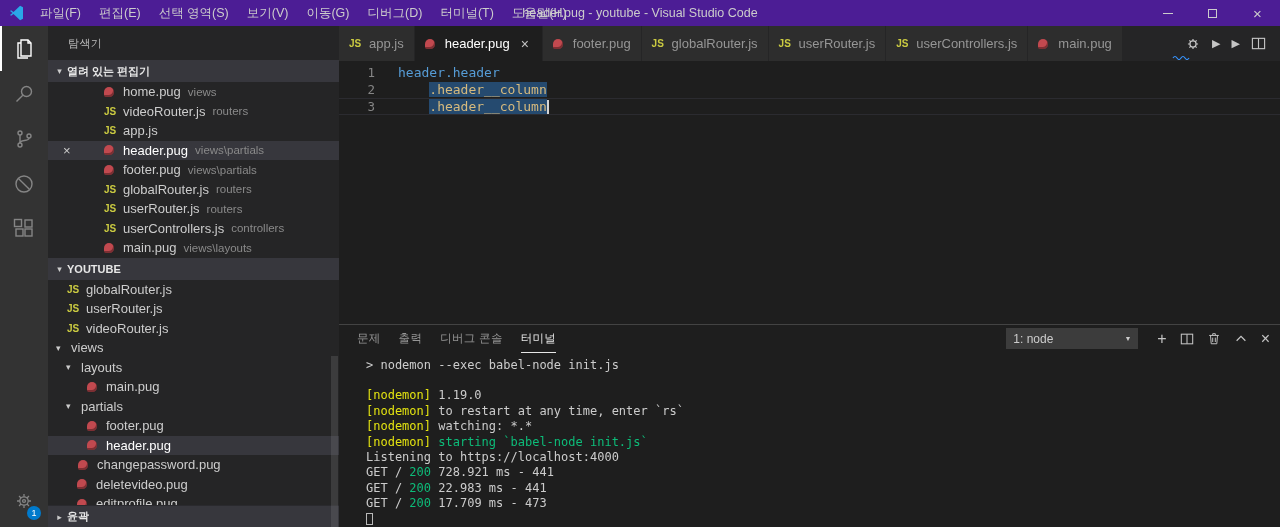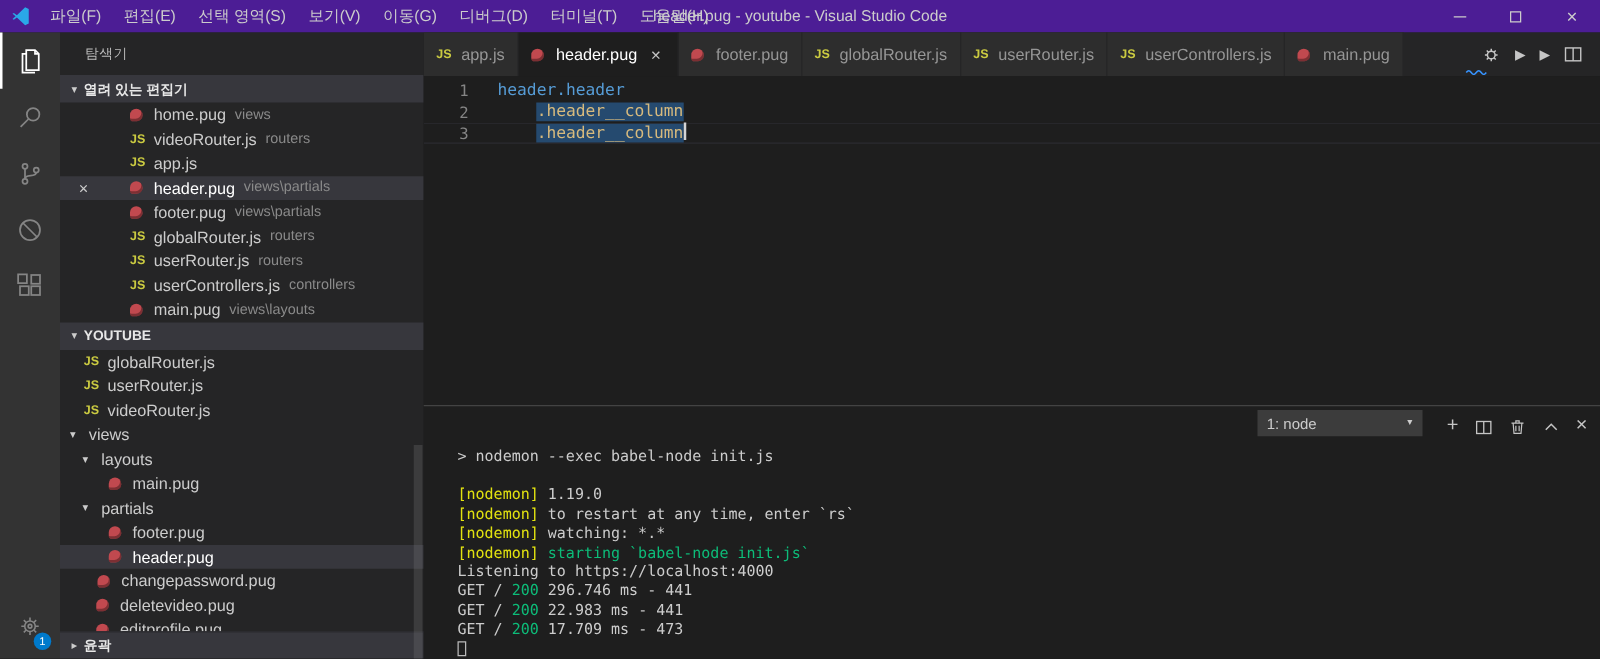--- a/index.html
+++ b/index.html
@@ -70,21 +70,21 @@
   .word-highlight { background:rgba(38,79,120,.9); }
   .cursor { display:inline-block; width:2px; height:14px; background:#d4d4d4; vertical-align:middle; margin-top:-2px; }
   .squiggle { position:absolute; top:28px; right:90px; line-height:0; }
 
   
   .panel { flex:0 0 202px; border-top:1px solid #434343; background:#1e1e1e; display:flex; flex-direction:column; }
   .panel-header { flex:0 0 28px; display:flex; align-items:center; padding:0 10px 0 18px; }
   .panel-tabs { display:flex; height:100%; }
   .panel-tab { font-size:11.5px; color:#969696; margin-right:18px; display:flex; align-items:center; border-bottom:1px solid transparent; letter-spacing:.3px; height:100%; }
   .panel-tab.active { color:#e7e7e7; border-bottom-color:#e7e7e7; }
-  .panel-right { margin-left:auto; display:flex; align-items:flex-end; gap:13px; color:#c5c5c5; }
+  .panel-right { margin-left:auto; display:flex; align-items:center; gap:13px; color:#c5c5c5; }
   .terminal-select { width:132px; height:21px; background:#3c3c3c; font-size:12px; color:#cccccc; display:flex; align-items:center; justify-content:space-between; padding:0 7px; margin-right:6px; }
   .dd-arrow { font-size:7px; color:#cccccc; }
   .p-icon { display:flex; align-items:center; }
   .p-icon.txt { font-size:16px; line-height:16px; }
   .terminal { flex:1; padding:5px 0 0 27px; font-family:"DejaVu Sans Mono","Liberation Mono",monospace; font-size:12px; line-height:15.4px; color:#cccccc; overflow:hidden; }
   .term-line { white-space:pre; height:15.4px; }
   .term-cursor { display:inline-block; width:7px; height:12px; border:1px solid #b9b9b9; vertical-align:middle; }
 </style>
 </head>
 <body>
@@ -353,20 +353,26 @@
       </div>
 
       <div class="squiggle">
         <svg width="18" height="6" viewBox="0 0 18 6">
             <path d="M1 4 q2 -3 4 0 t4 0 t4 0 t4 0" stroke="#3794ff" stroke-width="1.2" fill="none"></path>
           </svg>
       </div>
 
       <div class="panel">
         <div class="panel-header">
+          <div class="panel-tabs" id="panel-tabs">
+              <div class="panel-tab">문제</div>
+              <div class="panel-tab">출력</div>
+              <div class="panel-tab">디버그 콘솔</div>
+              <div class="panel-tab active">터미널</div>
+            </div>
           <div class="panel-right">
             <div class="terminal-select">
               <span>1: node</span>
               <span class="dd-arrow">▼</span>
             </div>
             <span class="p-icon txt">+</span>
             <span class="p-icon">
               <svg width="14" height="14" viewBox="0 0 16 16" fill="none" stroke="currentColor" stroke-width="1.2">
                 <rect x="1.5" y="2.5" width="13" height="11"></rect>
                   <path d="M8 2.5v11"></path>
@@ -389,21 +395,21 @@
           </div>
         </div>
         <div class="terminal" id="terminal">
             <div class="term-line"><span>&gt; nodemon --exec babel-node init.js</span></div>
             <div class="term-line"></div>
             <div class="term-line"><span style="color: rgb(226, 226, 16);">[nodemon] </span><span>1.19.0</span></div>
             <div class="term-line"><span style="color: rgb(226, 226, 16);">[nodemon] </span><span>to restart at any time, enter `rs`</span></div>
             <div class="term-line"><span style="color: rgb(226, 226, 16);">[nodemon] </span><span>watching: *.*</span></div>
             <div class="term-line"><span style="color: rgb(226, 226, 16);">[nodemon] </span><span style="color: rgb(13, 188, 121);">starting `babel-node init.js`</span></div>
             <div class="term-line"><span>Listening to https://localhost:4000</span></div>
-            <div class="term-line"><span>GET / </span><span style="color: rgb(13, 188, 121);">200</span><span> 296.746 ms - 441</span></div>
+            <div class="term-line"><span>GET / </span><span style="color: rgb(13, 188, 121);">200</span><span> 728.921 ms - 441</span></div>
             <div class="term-line"><span>GET / </span><span style="color: rgb(13, 188, 121);">200</span><span> 22.983 ms - 441</span></div>
             <div class="term-line"><span>GET / </span><span style="color: rgb(13, 188, 121);">200</span><span> 17.709 ms - 473</span></div>
             <div class="term-line"><span class="term-cursor"></span></div>
           </div>
       </div>
     </div>
 
   </div>
 </div>
 

